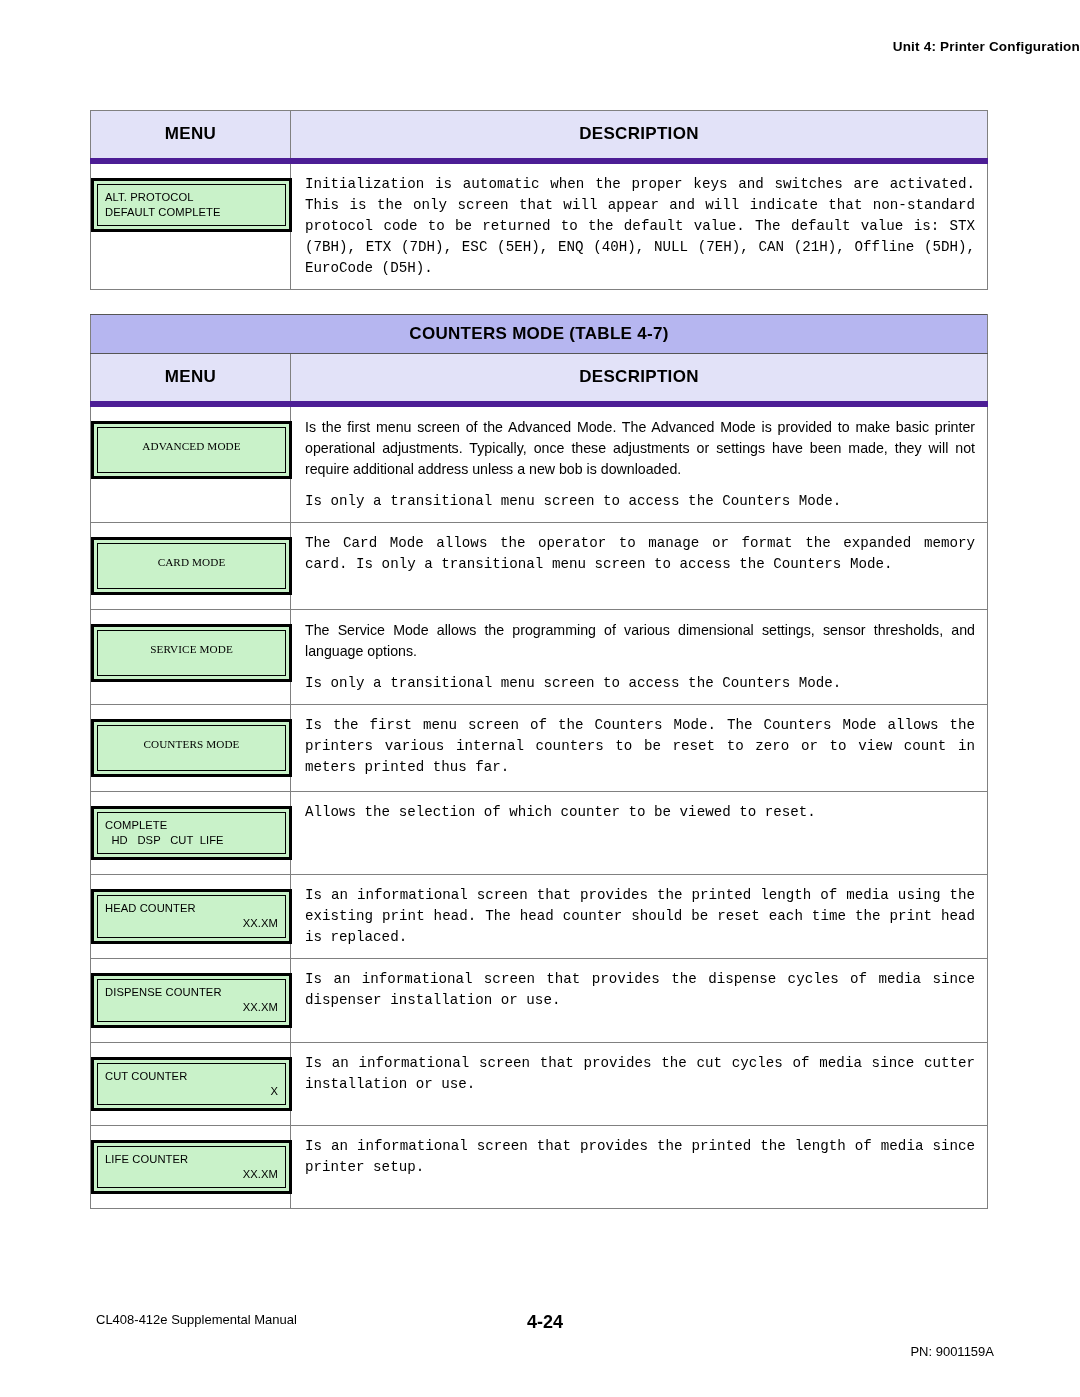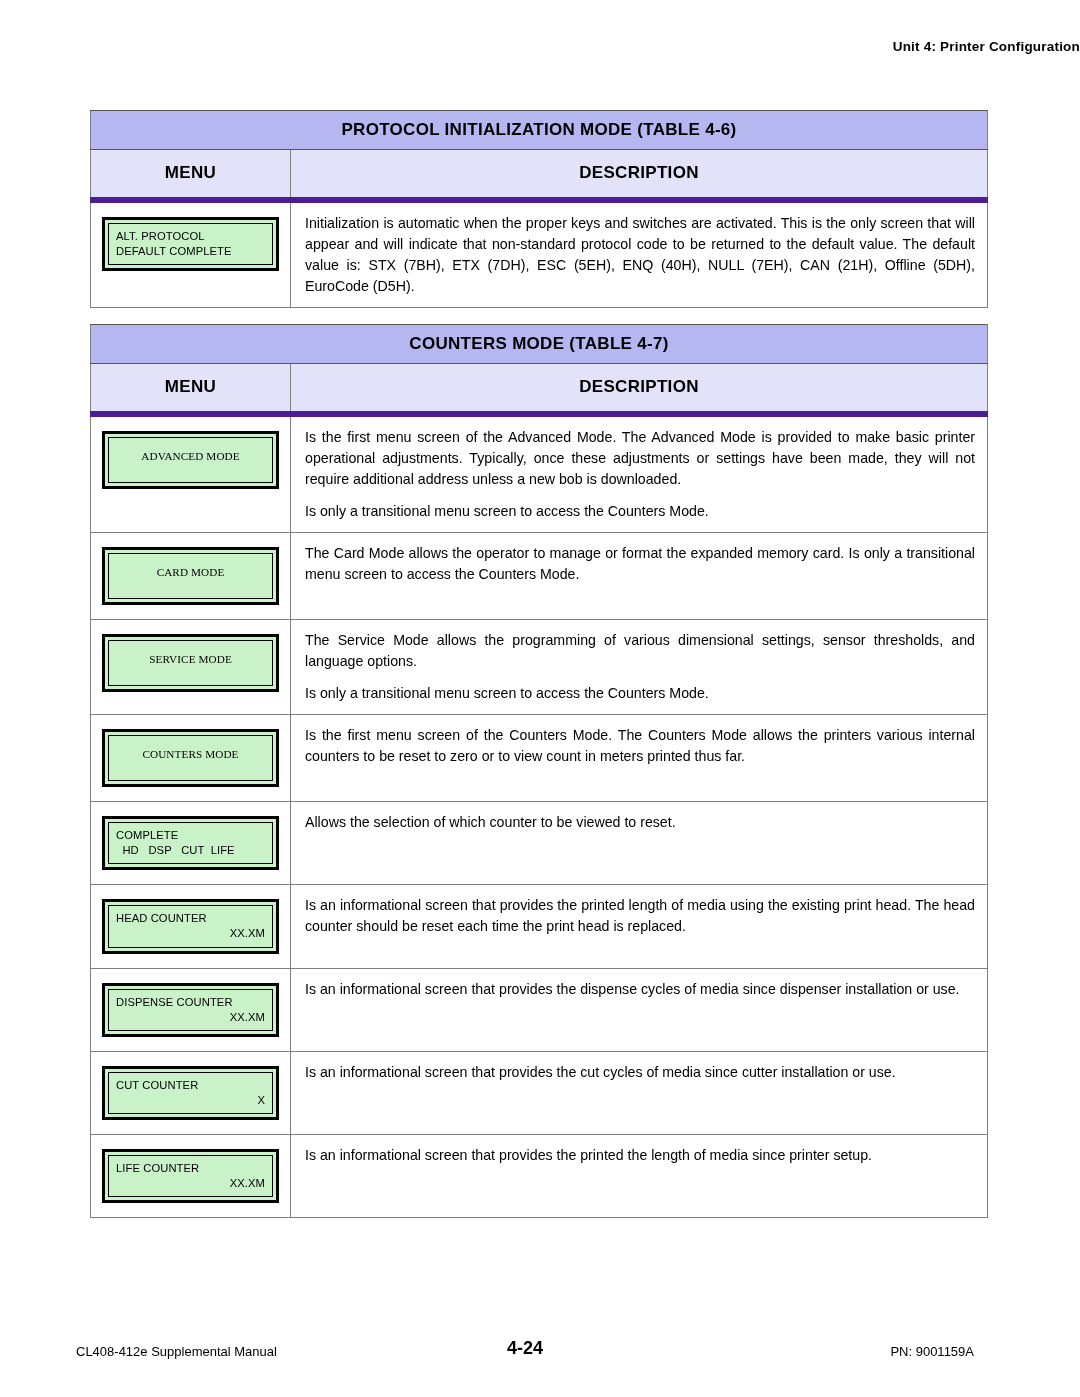--- a/index.html
+++ b/index.html
@@ -78,98 +78,95 @@
     padding: 10px 12px 10px 14px;
     font-size: 14.2px;
     line-height: 1.48;
     text-align: justify;
     text-justify: inter-word;
     vertical-align: top;
   }
   td.desc-cell p {
     margin: 0 0 11px 0;
   }
-  td.desc-cell p:last-child { margin-bottom: 0; }
+  td.desc-cell p:last-child { margin-bottom: 0; font-family: Liberation Mono, monospace; }
 
   
   .lcd {
     display: inline-block;
     background: #c9f2c9;
     border: 3px solid #000000;
     padding: 3px;
     box-sizing: border-box;
-    width: 177px;
+    width: 201px;
   }
   .lcd-inner {
     border: 1.5px solid #000000;
     background: #c9f2c9;
     box-sizing: border-box;
     padding: 5px 7px 5px 7px;
     text-align: left;
     font-size: 11.2px;
     line-height: 1.35;
     letter-spacing: 0.1px;
     min-height: 34px;
   }
   .lcd-line { white-space: pre; }
   .lcd-line.center { text-align: center; font-family: Liberation Serif, serif; }
   .lcd-line.right  { text-align: right; }
   .lcd.tall .lcd-inner { min-height: 46px; padding-top: 11px; padding-bottom: 11px; }
 
   
   .page-footer {
     position: absolute;
-    left: 76px;
+    left: 96px;
     width: 898px;
     bottom: 38px;
     display: flex;
-    align-items: flex-end;
+    align-items: flex-start;
     font-size: 13px;
   }
   .foot-left  { flex: 1 1 0; text-align: left; }
   .foot-mid   { flex: 0 0 auto; font-weight: bold; font-size: 18px; }
   .foot-right { flex: 1 1 0; text-align: right; margin-top: 32px; }
 </style>
 </head>
 <body>
 
 <div class="page">
 
   <div class="page-header">Unit 4:  Printer Configuration</div>
 
   <table class="tbl" id="table-1" style="top:110px;">
     <colgroup>
         <col class="col-menu">
         <col class="col-desc">
       </colgroup>
     <tbody>
-      <tr class="title-row">
-        <td colspan="2">PROTOCOL INITIALIZATION MODE (TABLE 4-6)</td>
-      </tr>
       <tr class="subhead-row">
         <td>MENU</td>
         <td>DESCRIPTION</td>
       </tr>
       <tr>
         <td class="menu-cell">
           <div class="lcd">
             <div class="lcd-inner">
               <div class="lcd-line">ALT. PROTOCOL</div>
               <div class="lcd-line">DEFAULT COMPLETE</div>
             </div>
           </div>
         </td>
         <td class="desc-cell">
           <p>Initialization is automatic when the proper keys and switches are activated. This is the only screen that will appear and will indicate that non-standard protocol code to be returned to the default value. The default value is: STX (7BH), ETX (7DH), ESC (5EH), ENQ (40H), NULL (7EH), CAN (21H), Offline (5DH), EuroCode (D5H).</p>
         </td>
       </tr>
     </tbody>
   </table>
 
-  <table class="tbl" id="table-2" style="top:324px;">
+  <table class="tbl" id="table-2" style="top:314px;">
     <colgroup>
         <col class="col-menu">
         <col class="col-desc">
       </colgroup>
     <tbody>
       <tr class="title-row">
         <td colspan="2">COUNTERS MODE (TABLE 4-7)</td>
       </tr>
       <tr class="subhead-row">
         <td>MENU</td>

